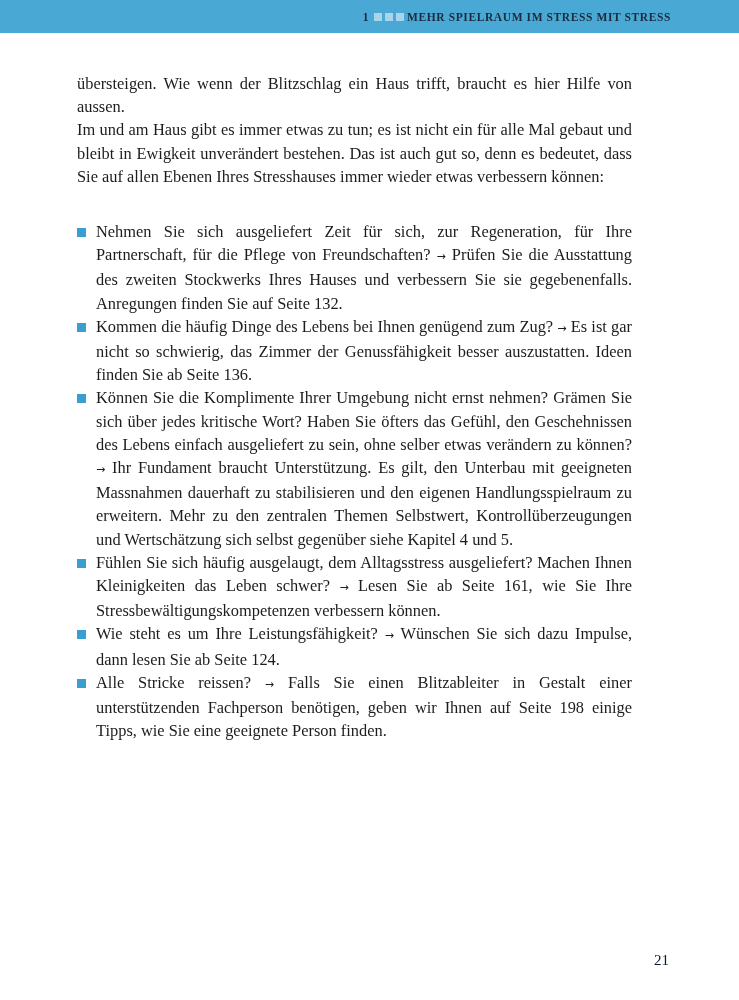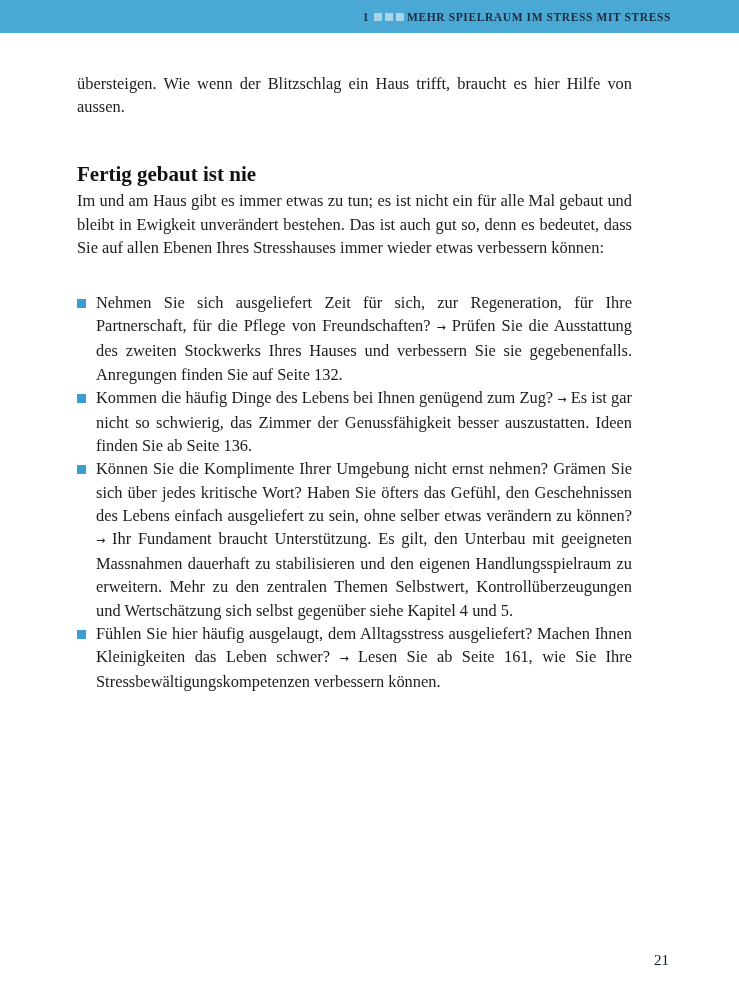--- a/index.html
+++ b/index.html
@@ -30,23 +30,24 @@
     <span class="chap">1</span>
     <span class="sq" style="background: rgb(169, 212, 236);"></span>
     <span class="sq" style="background: rgb(169, 212, 236);"></span>
     <span class="sq" style="background: rgb(169, 212, 236);"></span>
     <span>MEHR SPIELRAUM IM STRESS MIT STRESS</span>
   </div>
 </div>
 
 <div class="content">
   <p class="p1">übersteigen. Wie wenn der Blitzschlag ein Haus trifft, braucht es hier Hilfe von aussen.</p>
-  <h2>Fertig gebaut ist nie</h2>
   <p class="p2">Im und am Haus gibt es immer etwas zu tun; es ist nicht ein für alle Mal gebaut und bleibt in Ewigkeit unverändert bestehen. Das ist auch gut so, denn es bedeutet, dass Sie auf allen Ebenen Ihres Stresshauses immer wieder etwas verbessern können:</p>
   <ul>
     <li><span class="bullet" style="background: rgb(58, 159, 208);"></span><span>Nehmen Sie sich ausgeliefert Zeit für sich, zur Regeneration, für Ihre Partnerschaft, für die Pflege von Freundschaften?</span> <span class="arrow">→</span> <span>Prüfen Sie die Ausstattung des zweiten Stockwerks Ihres Hauses und verbessern Sie sie gegebenenfalls. Anregungen finden Sie auf Seite 132.</span></li>
     <li><span class="bullet" style="background: rgb(58, 159, 208);"></span><span>Kommen die häufig Dinge des Lebens bei Ihnen genügend zum Zug?</span> <span class="arrow">→</span> <span>Es ist gar nicht so schwierig, das Zimmer der Genussfähigkeit besser auszustatten. Ideen finden Sie ab Seite 136.</span></li>
     <li><span class="bullet" style="background: rgb(58, 159, 208);"></span><span>Können Sie die Komplimente Ihrer Umgebung nicht ernst nehmen? Grämen Sie sich über jedes kritische Wort? Haben Sie öfters das Gefühl, den Geschehnissen des Lebens einfach ausgeliefert zu sein, ohne selber etwas verändern zu können?</span> <span class="arrow">→</span> <span>Ihr Fundament braucht Unterstützung. Es gilt, den Unterbau mit geeigneten Massnahmen dauerhaft zu stabilisieren und den eigenen Handlungsspielraum zu erweitern. Mehr zu den zentralen Themen Selbstwert, Kontrollüberzeugungen und Wertschätzung sich selbst gegenüber siehe Kapitel 4 und 5.</span></li>
-    <li><span class="bullet" style="background: rgb(58, 159, 208);"></span><span>Fühlen Sie hier häufig ausgelaugt, dem Alltagsstress ausgeliefert? Machen Ihnen Kleinigkeiten das Leben schwer?</span> <span class="arrow">→</span> <span>Lesen Sie ab Seite 161, wie Sie Ihre Stressbewältigungskompetenzen verbessern können.</span></li>
+    <li><span class="bullet" style="background: rgb(58, 159, 208);"></span><span>Fühlen Sie sich häufig ausgelaugt, dem Alltagsstress ausgeliefert? Machen Ihnen Kleinigkeiten das Leben schwer?</span> <span class="arrow">→</span> <span>Lesen Sie ab Seite 161, wie Sie Ihre Stressbewältigungskompetenzen verbessern können.</span></li>
+    <li><span class="bullet" style="background: rgb(58, 159, 208);"></span><span>Wie steht es um Ihre Leistungsfähigkeit?</span> <span class="arrow">→</span> <span>Wünschen Sie sich dazu Impulse, dann lesen Sie ab Seite 124.</span></li>
+    <li><span class="bullet" style="background: rgb(58, 159, 208);"></span><span>Alle Stricke reissen?</span> <span class="arrow">→</span> <span>Falls Sie einen Blitzableiter in Gestalt einer unterstützenden Fachperson benötigen, geben wir Ihnen auf Seite 198 einige Tipps, wie Sie eine geeignete Person finden.</span></li>
   </ul>
 </div>
 
 <div class="page-number">21</div>
 
 </body></html>

